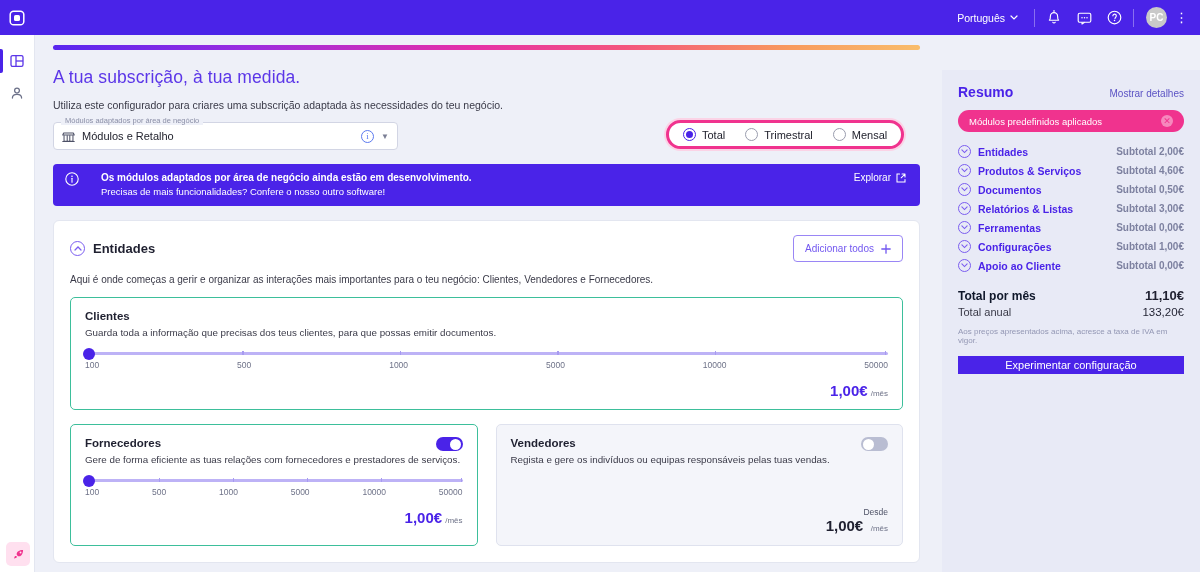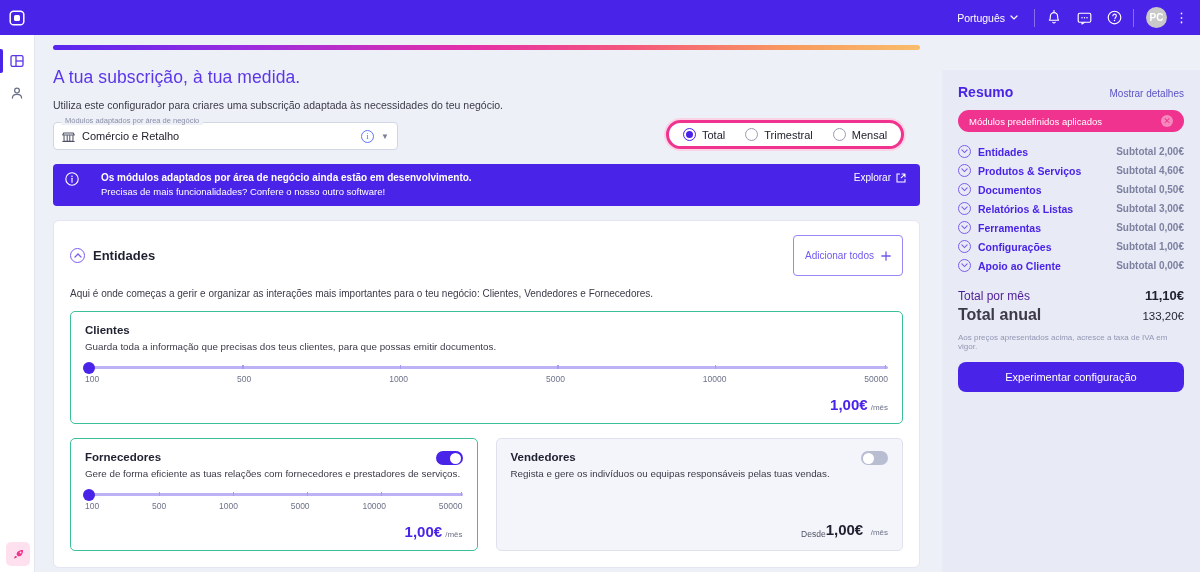--- a/index.html
+++ b/index.html
@@ -130,21 +130,21 @@
     padding: 14px 16px 16px 16px; margin-right: 12px;
   }
   .sec-head { display: flex; align-items: center; justify-content: space-between; margin-bottom: 12px; }
   .sec-title { display: flex; align-items: center; gap: 8px; font-size: 13px; font-weight: bold; color: #1f2030; }
   .chev-circle {
     width: 15px; height: 15px; border-radius: 50%; border: 1.2px solid #7b5df0;
     display: flex; align-items: center; justify-content: center;
   }
   .btn-add {
     border: 1px solid #9a86f5; background: #fff; color: #7257f0;
-    border-radius: 4px; font-size: 10px; padding: 14px 11px;
+    border-radius: 4px; font-size: 10px; padding: 7px 11px;
     display: flex; align-items: center; gap: 7px; cursor: pointer;
     font-family: "Liberation Sans", sans-serif;
   }
   .sec-desc { font-size: 10px; color: #3a3a48; margin-bottom: 12px; }
 
   
   .mcard {
     border: 1px solid #3dbf9b; border-radius: 5px; background: #fff;
     padding: 12px 14px 10px 14px; position: relative;
   }
@@ -206,28 +206,28 @@
   .srow { display: flex; align-items: center; justify-content: space-between; padding: 3px 0; }
   .srow-l { display: flex; align-items: center; gap: 7px; }
   .srow-name { font-size: 10.5px; font-weight: bold; color: #4a23e8; }
   .srow-sub { font-size: 10px; color: #7d81a0; font-weight: bold; }
   .chev-sm {
     width: 13px; height: 13px; border-radius: 50%; border: 1.1px solid #7b5df0;
     display: flex; align-items: center; justify-content: center; flex: 0 0 13px;
   }
   .trow { display: flex; justify-content: space-between; align-items: baseline; margin-top: 3px; }
   .trow.bold { margin-top: 13px; }
-  .trow.bold .tl { font-size: 12px; font-weight: normal; color: #4c1d95; }
+  .trow.bold .tl { font-size: 12px; font-weight: bold; color: #0f172a; }
   .trow.bold .tv { font-size: 13px; font-weight: bold; color: #1f2030; }
-  .trow .tl { font-size: 16px; color: #3a3a48; font-weight: bold; }
+  .trow .tl { font-size: 11px; color: #3a3a48; }
   .trow .tv { font-size: 11.5px; color: #1f2030; }
   .vatnote { font-size: 8px; color: #9397b4; margin-top: 9px; }
   .btn-try {
-    width: 100%; background: #4a23e8; color: #fff; border: none; border-radius: 8px;
-    padding: 9px 0; font-size: 11px; margin-top: 11px; cursor: pointer;
+    width: 100%; background: #4a23e8; color: #fff; border: none; border-radius: 0;
+    padding: 3px 0; font-size: 11px; margin-top: 11px; cursor: pointer;
     font-family: "Liberation Sans", sans-serif;
   }
   svg { display: block; }
 </style>
 </head>
 <body>
 
 <div id="app">
 
   <div class="rail">
@@ -322,21 +322,21 @@
           <div class="select-legend">Módulos adaptados por área de negócio</div>
           <div class="select-field">
             <span>
               <svg width="13" height="13" viewBox="0 0 14 14" fill="none">
                 <path d="M1.8 3.2h10.4l1 2.2H.8l1-2.2z" stroke="#4d5066" stroke-width="1.1" stroke-linejoin="round"></path>
                 <path d="M2.2 5.6v6.4h9.6V5.6" stroke="#4d5066" stroke-width="1.1"></path>
                 <path d="M.8 12.4h12.4" stroke="#4d5066" stroke-width="1.1" stroke-linecap="round"></path>
                 <path d="M5.6 5.6v6.4M8.4 5.6v6.4" stroke="#4d5066" stroke-width="1.1"></path>
               </svg>
             </span>
-            <span class="select-value">Comércio e Retalho</span>
+            <span class="select-value">Módulos e Retalho</span>
             <span class="icircle">i</span>
             <span class="caret">▼</span>
           </div>
         </div>
 
         <div class="banner">
           <span>
             <svg width="14" height="14" viewBox="0 0 14 14" fill="none">
               <circle cx="7" cy="7" r="6.2" stroke="#fff" stroke-width="1.1"></circle>
               <circle cx="7" cy="4.2" r=".8" fill="#fff"></circle>
@@ -446,21 +446,21 @@
 
             <div class="mcard off">
               <div class="mcard-head">
                 <div>
                   <div class="mcard-title">Vendedores</div>
                 </div>
                 <div class="toggle off"></div>
               </div>
               <div class="mcard-desc">Regista e gere os indivíduos ou equipas responsáveis pelas tuas vendas.</div>
               <div style="height:42px"></div>
-              <div class="price-row" style="flex-direction:row;align-items:flex-end;margin-top:0">
+              <div class="price-row" style="flex-direction:column;align-items:flex-end;margin-top:0">
                 <span class="desde">Desde</span>
                 <span>
                   <span class="price dark">1,00€</span>
                   <span class="price-unit">/mês</span>
                 </span>
               </div>
             </div>
 
           </div>
         </div>

